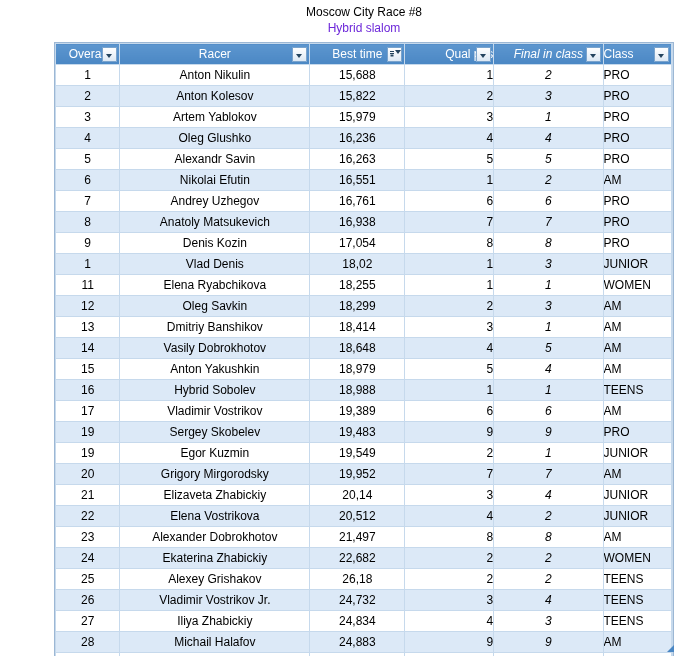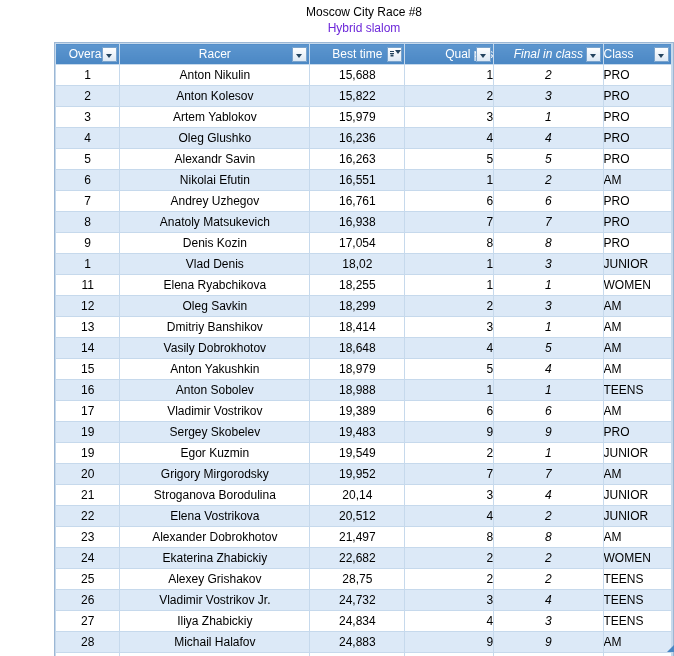--- a/index.html
+++ b/index.html
@@ -348,21 +348,21 @@
             <td class="c-overall">15</td>
             <td class="c-racer">Anton Yakushkin</td>
             <td class="c-best">18,979</td>
             <td class="c-qual">5</td>
             <td class="c-final">4</td>
             <td class="c-class">AM</td>
             <td class="c-diff">3,291</td>
           </tr>
           <tr class="even">
             <td class="c-overall">16</td>
-            <td class="c-racer">Anton Sobolev</td>
+            <td class="c-racer">Hybrid Sobolev</td>
             <td class="c-best">18,988</td>
             <td class="c-qual">1</td>
             <td class="c-final">1</td>
             <td class="c-class">TEENS</td>
             <td class="c-diff">3,3</td>
           </tr>
           <tr class="odd">
             <td class="c-overall">17</td>
             <td class="c-racer">Vladimir Vostrikov</td>
             <td class="c-best">19,389</td>
@@ -393,21 +393,21 @@
             <td class="c-overall">20</td>
             <td class="c-racer">Grigory Mirgorodsky</td>
             <td class="c-best">19,952</td>
             <td class="c-qual">7</td>
             <td class="c-final">7</td>
             <td class="c-class">AM</td>
             <td class="c-diff">4,264</td>
           </tr>
           <tr class="odd">
             <td class="c-overall">21</td>
-            <td class="c-racer">Stroganova Borodulina</td>
+            <td class="c-racer">Elizaveta Zhabickiy</td>
             <td class="c-best">20,14</td>
             <td class="c-qual">3</td>
             <td class="c-final">4</td>
             <td class="c-class">JUNIOR</td>
             <td class="c-diff">4,452</td>
           </tr>
           <tr class="even">
             <td class="c-overall">22</td>
             <td class="c-racer">Elena Vostrikova</td>
             <td class="c-best">20,512</td>
@@ -430,21 +430,21 @@
             <td class="c-racer">Ekaterina Zhabickiy</td>
             <td class="c-best">22,682</td>
             <td class="c-qual">2</td>
             <td class="c-final">2</td>
             <td class="c-class">WOMEN</td>
             <td class="c-diff">6,994</td>
           </tr>
           <tr class="odd">
             <td class="c-overall">25</td>
             <td class="c-racer">Alexey Grishakov</td>
-            <td class="c-best">28,75</td>
+            <td class="c-best">26,18</td>
             <td class="c-qual">2</td>
             <td class="c-final">2</td>
             <td class="c-class">TEENS</td>
             <td class="c-diff">7,692</td>
           </tr>
           <tr class="even">
             <td class="c-overall">26</td>
             <td class="c-racer">Vladimir Vostrikov Jr.</td>
             <td class="c-best">24,732</td>
             <td class="c-qual">3</td>

